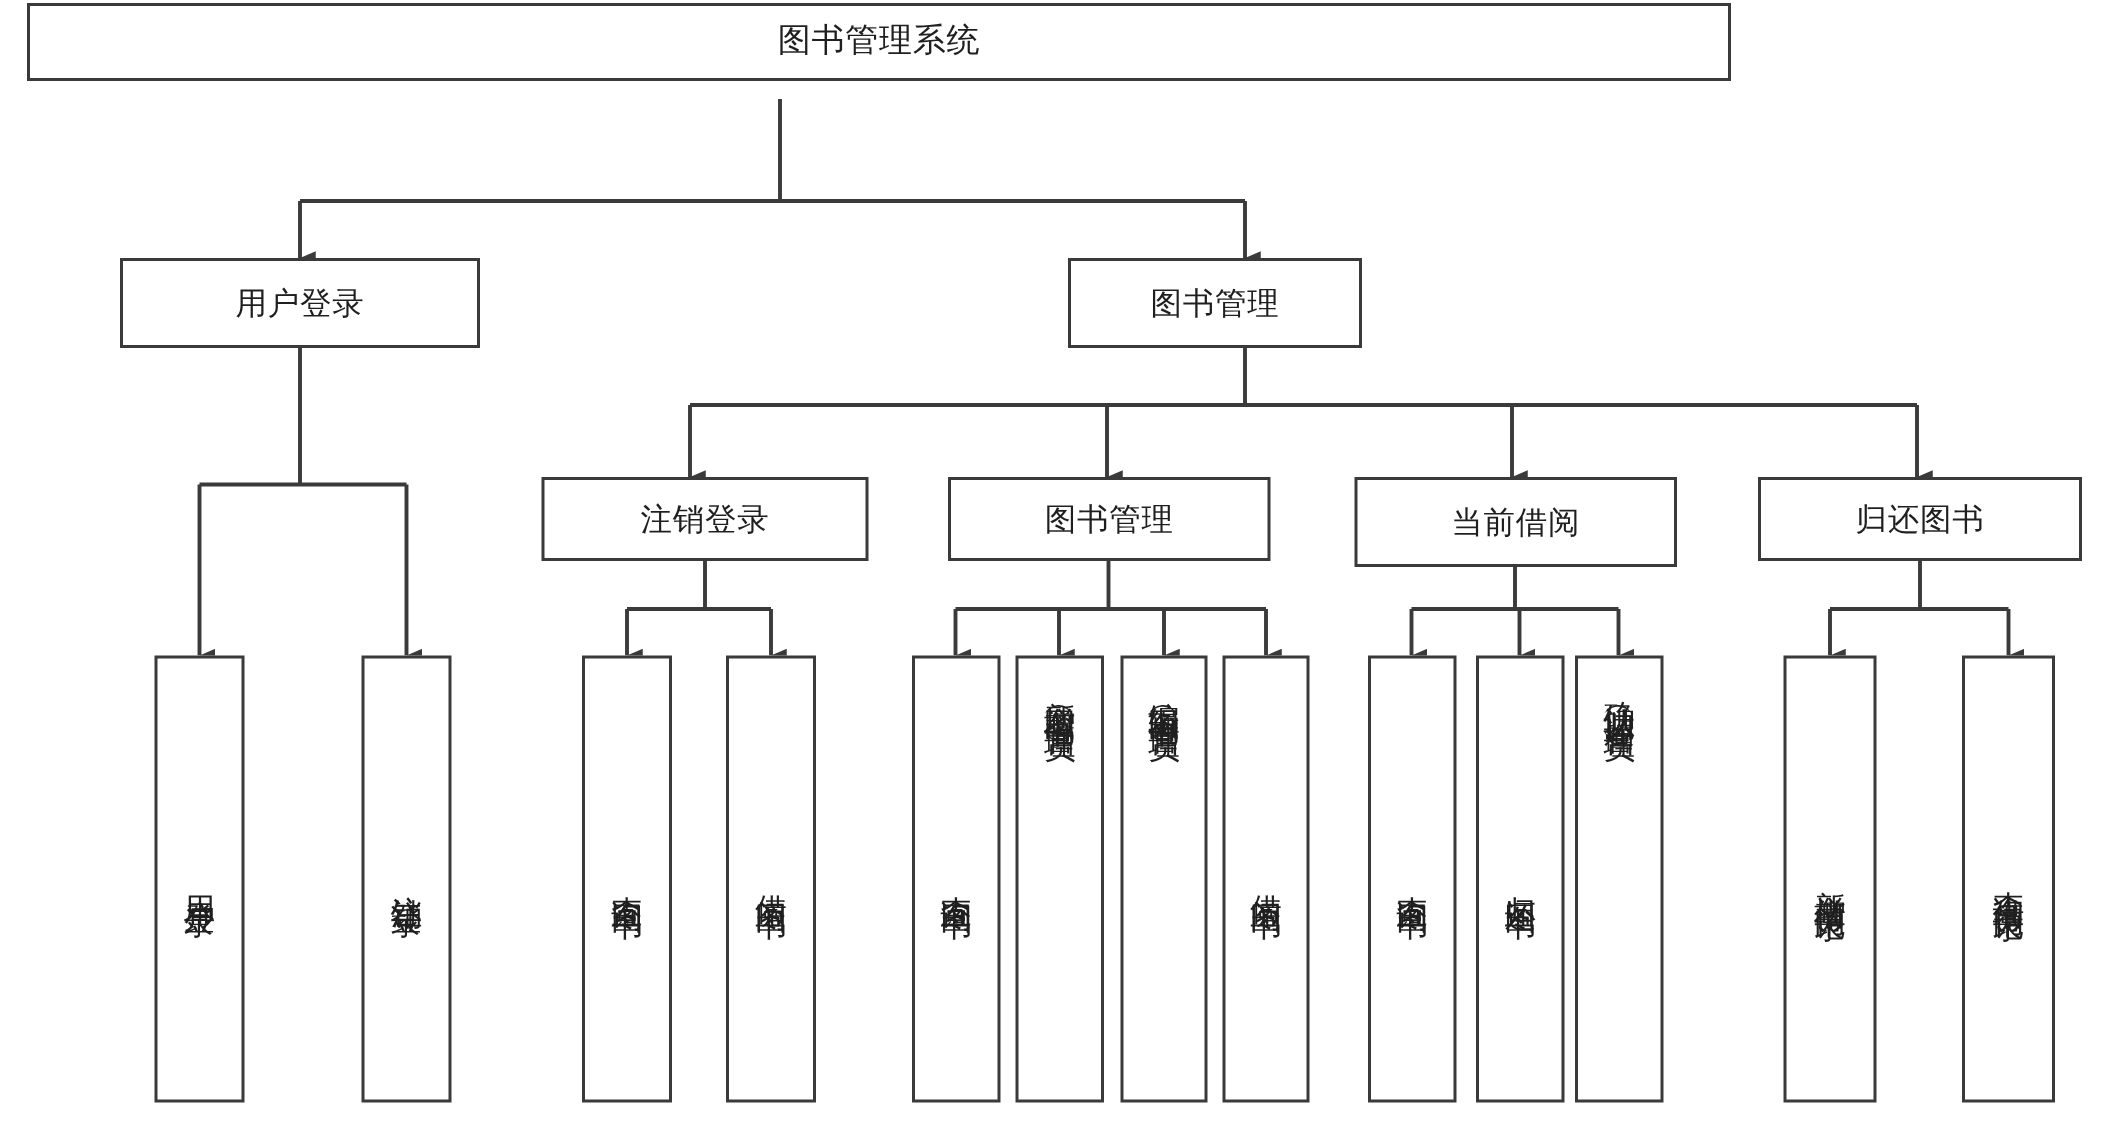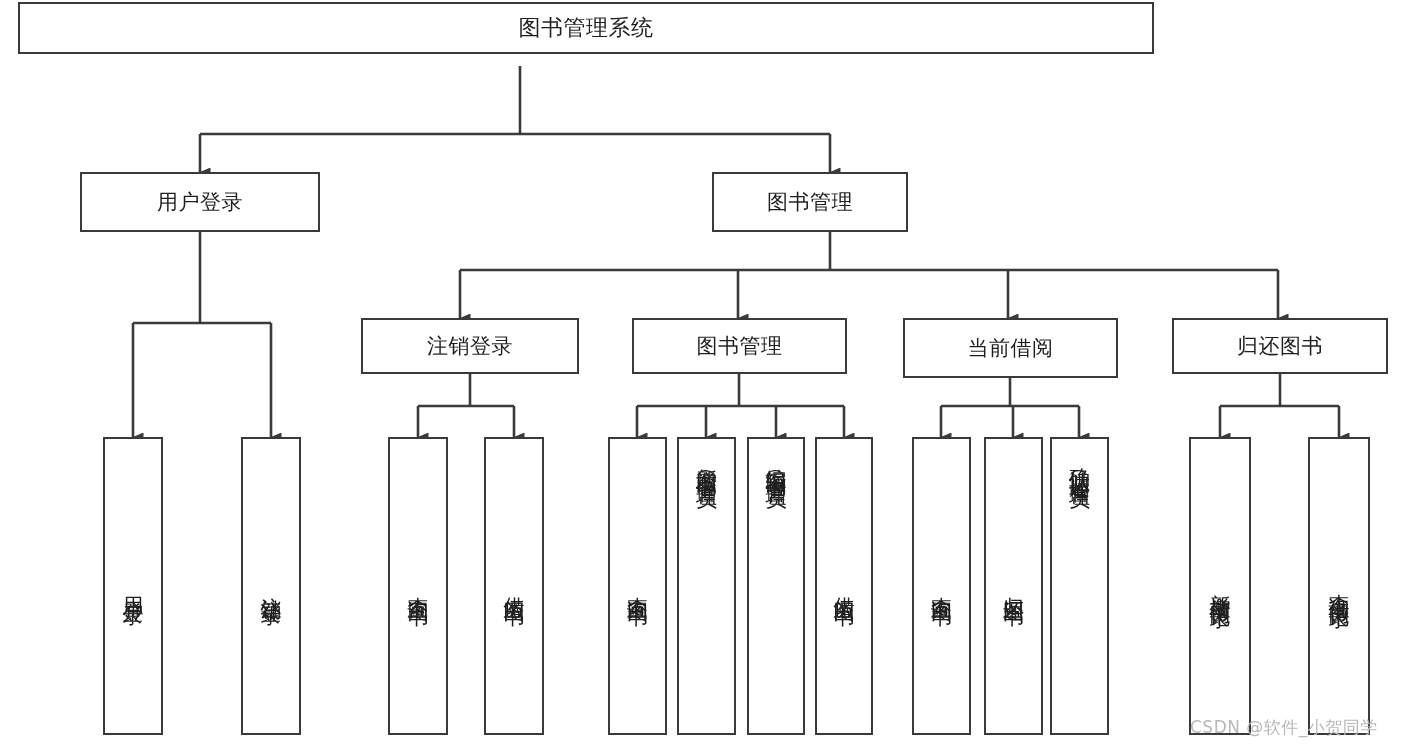--- a/index.html
+++ b/index.html
@@ -188,15 +188,14 @@
         <span class="label">确认归还（管理员）</span>
       </div>
       <div class="node vert mid" style="left: 1189px; top: 437px; width: 62px; height: 298px;">
         <span class="label">新增借阅记录</span>
       </div>
       <div class="node vert mid" style="left: 1308px; top: 437px; width: 62px; height: 298px;">
         <span class="label">查询借阅记录</span>
       </div>
     </div>
 
-  <div class="watermark" style="left: 1190px; top: 716px;">CSDN @软件_小贺同学</div>
 
 </div>
 
 </body></html>

